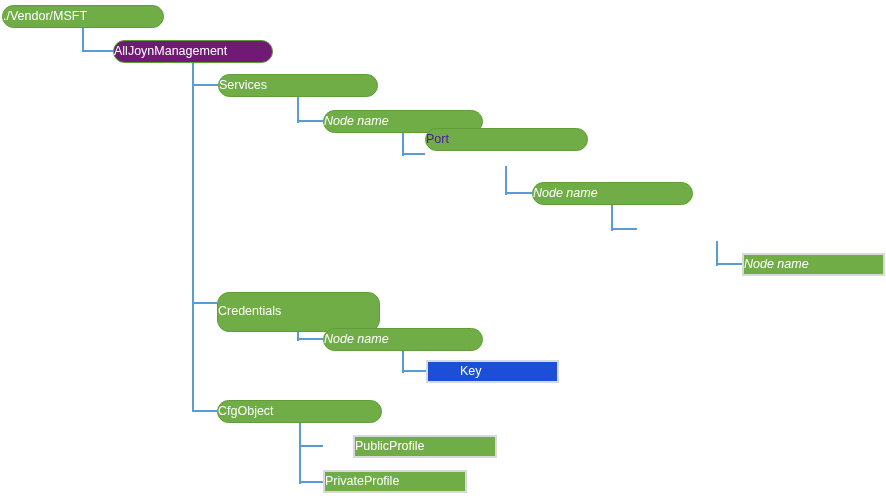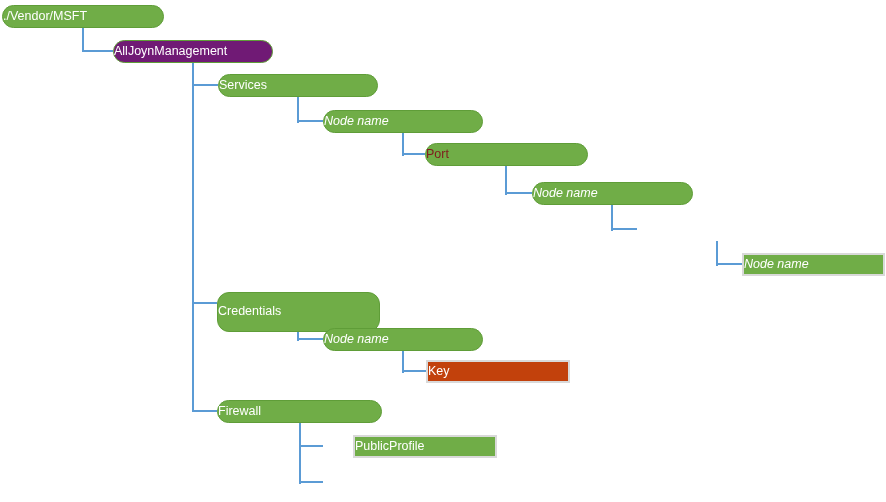--- a/index.html
+++ b/index.html
@@ -74,37 +74,40 @@
     </div>
     <div class="node pill" style="left: 113px; top: 40px; width: 160px; height: 23px; background: #701a75; color: rgb(255, 255, 255); border: 1px solid rgb(95, 157, 56);">
       <span>AllJoynManagement</span>
     </div>
     <div class="node pill" style="left: 218px; top: 74px; width: 160px; height: 23px; background: rgb(112, 173, 71); color: rgb(255, 255, 255); border: 1px solid rgb(95, 157, 56);">
       <span>Services</span>
     </div>
     <div class="node pill italic" style="left: 323px; top: 110px; width: 160px; height: 23px; background: rgb(112, 173, 71); color: rgb(255, 255, 255); border: 1px solid rgb(95, 157, 56);">
       <span>Node name</span>
     </div>
-    <div class="node pill" style="left: 425px; top: 143px; width: 163px; height: 23px; background: rgb(112, 173, 71); color: #7f1d1d; border: 1px solid rgb(95, 157, 56);">
+    <div class="node pill" style="left: 425px; top: 128px; width: 163px; height: 23px; background: rgb(112, 173, 71); color: #4c1d95; border: 1px solid rgb(95, 157, 56);">
       <span>Port</span>
     </div>
     <div class="node pill italic" style="left: 532px; top: 182px; width: 161px; height: 23px; background: rgb(112, 173, 71); color: rgb(255, 255, 255); border: 1px solid rgb(95, 157, 56);">
       <span>Node name</span>
     </div>
     <div class="node rect italic" style="left: 742px; top: 253px; width: 143px; height: 23px; background: rgb(112, 173, 71); color: rgb(255, 255, 255); border: 2px solid rgb(217, 217, 217);">
       <span>Node name</span>
     </div>
     <div class="node pill" style="left: 217px; top: 292px; width: 163px; height: 40px; background: rgb(112, 173, 71); color: rgb(255, 255, 255); border: 1px solid rgb(95, 157, 56);">
       <span>Credentials</span>
     </div>
     <div class="node pill italic" style="left: 323px; top: 328px; width: 160px; height: 23px; background: rgb(112, 173, 71); color: rgb(255, 255, 255); border: 1px solid rgb(95, 157, 56);">
       <span>Node name</span>
     </div>
-    <div class="node rect" style="left: 426px; top: 360px; width: 144px; height: 23px; background: #c2410c; color: rgb(255, 255, 255); border: 2px solid rgb(217, 217, 217);">
+    <div class="node rect" style="left: 426px; top: 360px; width: 133px; height: 23px; background: #1d4ed8; color: rgb(255, 255, 255); border: 2px solid rgb(217, 217, 217); padding-left: 32px;">
       <span>Key</span>
     </div>
     <div class="node pill" style="left: 217px; top: 400px; width: 165px; height: 23px; background: rgb(112, 173, 71); color: rgb(255, 255, 255); border: 1px solid rgb(95, 157, 56);">
-      <span>Firewall</span>
+      <span>CfgObject</span>
     </div>
     <div class="node rect" style="left: 323px; top: 435px; width: 144px; height: 23px; background: rgb(112, 173, 71); color: rgb(255, 255, 255); border: 2px solid rgb(217, 217, 217); margin-left: 30px;">
       <span>PublicProfile</span>
     </div>
+    <div class="node rect" style="left: 323px; top: 470px; width: 144px; height: 23px; background: rgb(112, 173, 71); color: rgb(255, 255, 255); border: 2px solid rgb(217, 217, 217);">
+      <span>PrivateProfile</span>
+    </div>
   </div>
 
 </body></html>

